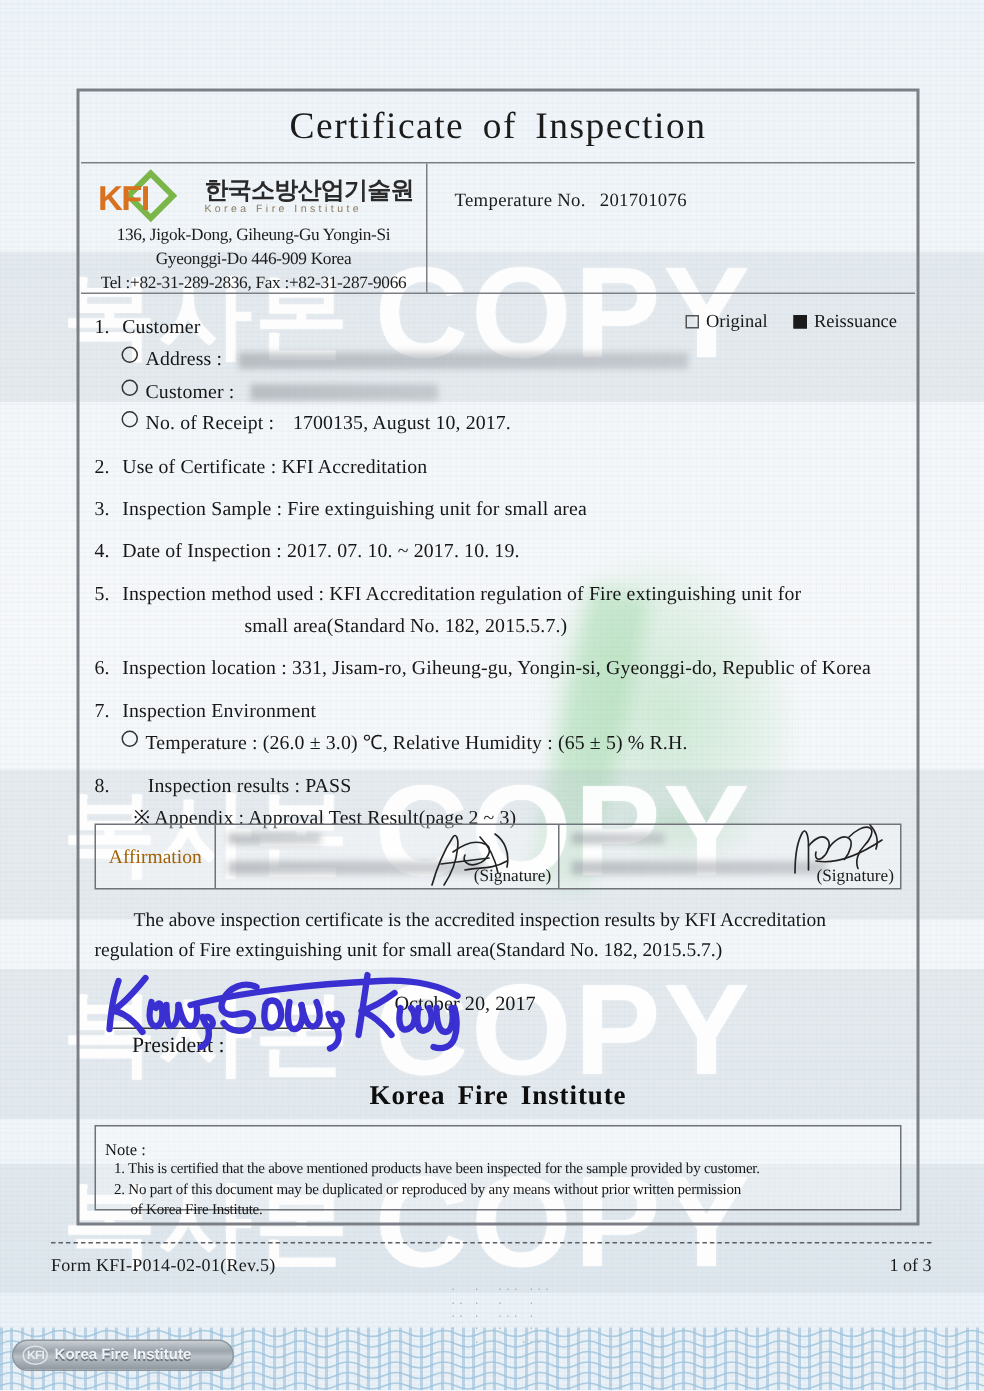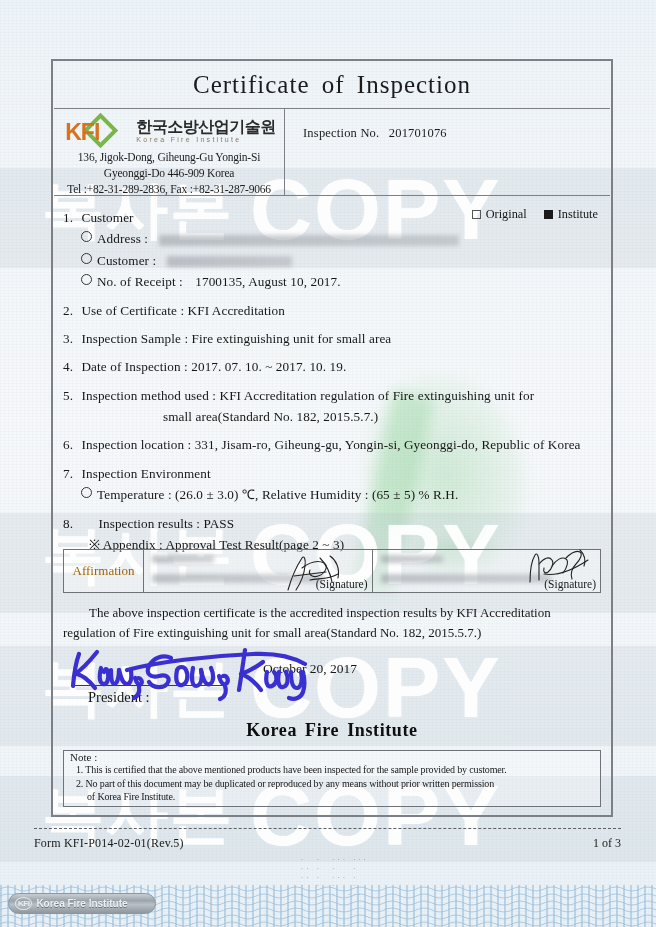--- a/index.html
+++ b/index.html
@@ -410,21 +410,21 @@
   .handsig { position: absolute; left: 4px; top: -10px; }
 
   
   .note-box {
     position: absolute;
     left: 9px; top: 688px;
     width: 538px;
     height: 57px;
     border: 1.2px solid #6f7379;
     box-sizing: border-box;
-    padding: 0 6px 0 6px;
+    padding: 10px 6px 0 6px;
     background: rgba(255,255,255,0.25);
   }
   .note-title {
     font-family: "Liberation Serif", serif;
     font-size: 11px;
     color: #171717;
   }
   .note-item {
     font-family: "Liberation Serif", serif;
     font-size: 10px;
@@ -524,41 +524,41 @@
             <div class="logo-ko">한국소방산업기술원</div>
             <div class="logo-en">Korea Fire Institute</div>
           </div>
         </div>
         <div class="addr">136, Jigok-Dong, Giheung-Gu Yongin-Si</div>
         <div class="addr">Gyeonggi-Do 446-909 Korea</div>
         <div class="addr">Tel :+82-31-289-2836, Fax :+82-31-287-9066</div>
       </div>
       <div class="hdr-right">
         <div class="cert-no">
-          <span>Inspection No.</span>
+          <span>Temperature No.</span>
           <span style="margin-left:6px;">201701076</span>
         </div>
       </div>
     </div>
 
     <div class="body-area">
 
       <div class="row-flex">
         <div class="line">
           <span>1.</span>
           <span style="margin-left:5px;">Customer</span>
         </div>
         <div class="cbset">
           <div class="cbitem">
             <span class="cbox"></span>
             <span>Original</span>
           </div>
           <div class="cbitem">
             <span class="cbox checked"></span>
-            <span>Institute</span>
+            <span>Reissuance</span>
           </div>
         </div>
       </div>
 
       <div class="line indent1">
         <span class="circ"></span><span>Address :</span>
         <span class="redact" style="width:300px;margin-left:7px;"></span>
       </div>
 
       <div class="line indent1">

